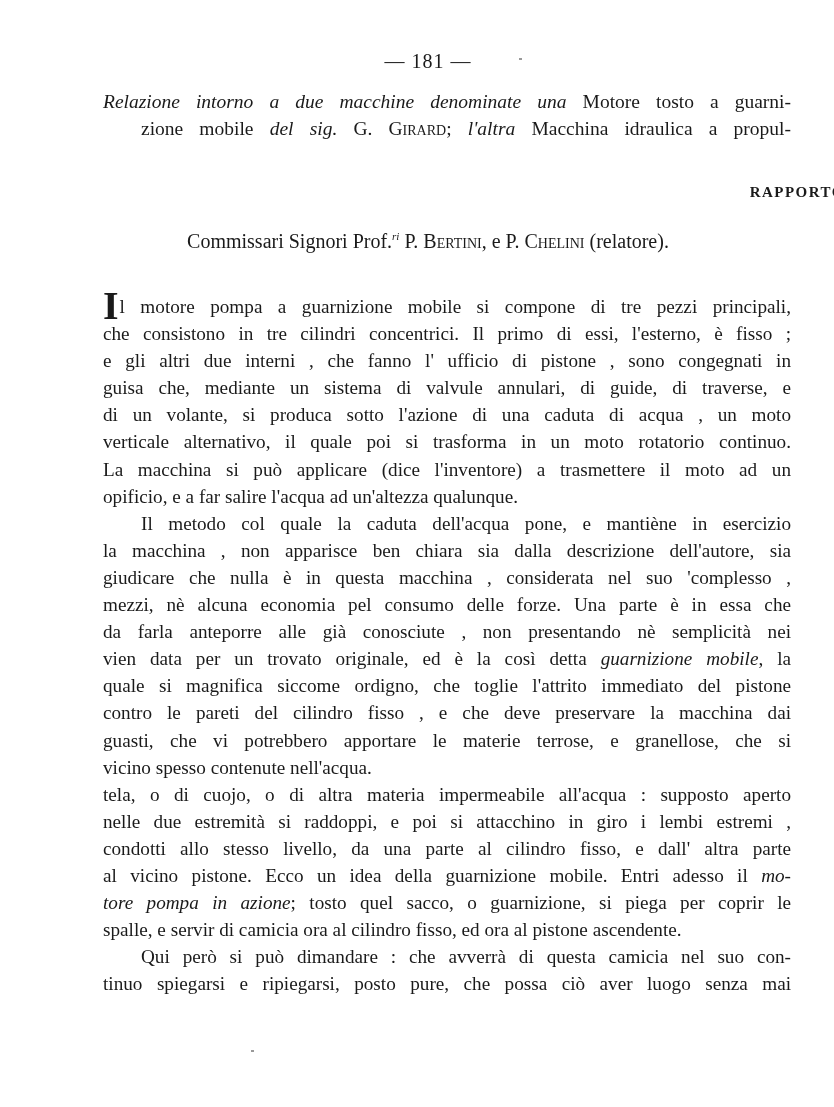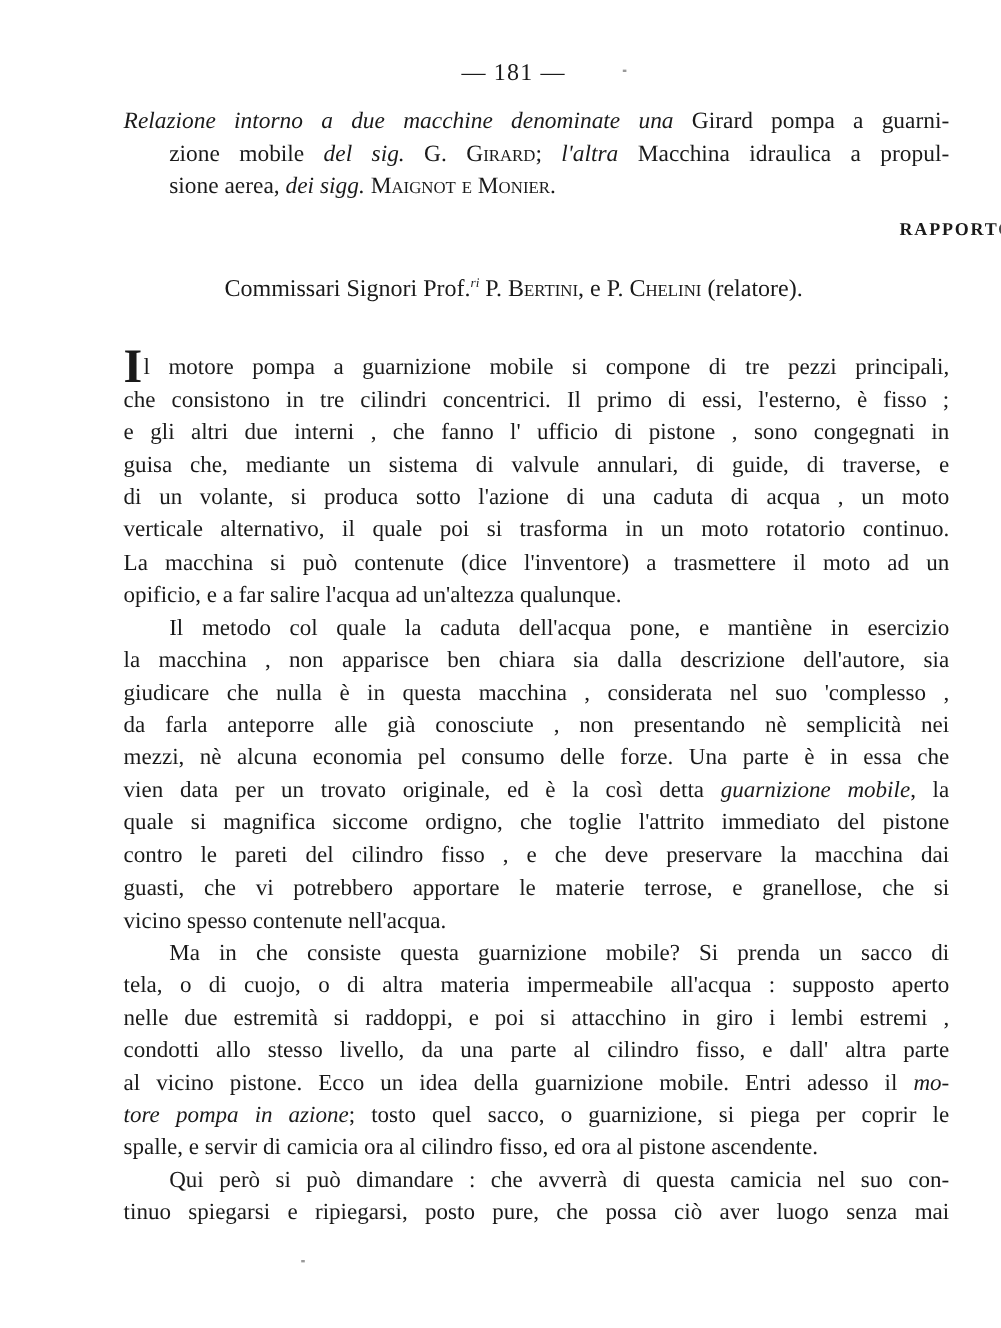--- a/index.html
+++ b/index.html
@@ -24,51 +24,49 @@
   .drop { font-size:40px; font-weight:bold; line-height:20px; vertical-align:-6px; margin-right:1px; }
   .mark { position:absolute; width:3px; height:2px; background:#999; }
 </style>
 </head>
 <body>
 
 <div class="page">
   <div class="pnum">— 181 —</div>
 
   <div class="title" id="title">
-      <span class="l"><i>Relazione intorno a  due macchine denominate una</i><span> Girard pompa a guarni-</span></span>
+      <span class="l"><i>Relazione intorno a  due macchine denominate una</i><span> Motore tosto a guarni-</span></span>
       <span class="l ind"><span>zione mobile </span><i>del sig.</i><span> G. </span><span class="sc">Girard</span><span>; </span><i>l'altra</i><span> Macchina  idraulica a propul-</span></span>
-      <span class="l ind last"><span>sione aerea, </span><i>dei sigg.</i><span> </span><span class="sc">Maignot e Monier</span><span>.</span></span>
     </div>
 
   <div class="rapporto">RAPPORTO</div>
 
   <div class="comm">
     <div><span>Commissari Signori Prof.</span><sup style="font-size:11px;font-style:italic">ri</sup><span> P. </span><span class="sc">Bertini</span><span>, e P. </span><span class="sc">Chelini</span><span> (relatore).</span></div>
   </div>
 
   <div class="body" id="body">
       <span class="line"><span class="drop">I</span><span>l motore pompa a guarnizione mobile si compone di tre pezzi principali,</span></span>
       <span class="line"><span>che consistono in tre cilindri concentrici. Il primo di essi, l'esterno, è fisso ;</span></span>
       <span class="line"><span>e gli altri due interni , che fanno l' ufficio di pistone , sono congegnati in</span></span>
       <span class="line"><span>guisa che, mediante un sistema di valvule annulari, di guide, di traverse, e</span></span>
       <span class="line"><span>di un volante, si produca sotto l'azione di una caduta di acqua , un moto</span></span>
       <span class="line"><span>verticale alternativo, il quale poi si trasforma in un moto rotatorio continuo.</span></span>
-      <span class="line"><span>La macchina si può contenute (dice l'inventore) a trasmettere il moto ad un</span></span>
+      <span class="line"><span>La macchina si può applicare (dice l'inventore) a trasmettere il moto ad un</span></span>
       <span class="line last"><span>opificio, e a far salire l'acqua ad un'altezza qualunque.</span></span>
       <span class="line ind"><span>Il metodo col quale la caduta dell'acqua pone, e mantiène in esercizio</span></span>
       <span class="line"><span>la macchina , non apparisce ben chiara sia dalla descrizione dell'autore, sia</span></span>
       <span class="line"><span>giudicare che nulla è in questa macchina , considerata nel suo 'complesso ,</span></span>
+      <span class="line"><span>mezzi, nè alcuna economia pel consumo delle forze. Una parte è in essa che</span></span>
       <span class="line"><span>da farla anteporre alle già conosciute , non presentando nè semplicità nei</span></span>
-      <span class="line"><span>mezzi, nè alcuna economia pel consumo delle forze. Una parte è in essa che</span></span>
       <span class="line"><span>vien data per un trovato originale, ed è la così detta </span><i>guarnizione mobile</i><span>, la</span></span>
       <span class="line"><span>quale si magnifica siccome ordigno, che toglie l'attrito immediato del pistone</span></span>
       <span class="line"><span>contro le pareti del cilindro fisso , e che deve preservare la macchina dai</span></span>
       <span class="line"><span>guasti, che vi potrebbero apportare le materie terrose, e granellose, che si</span></span>
       <span class="line last"><span>vicino spesso contenute nell'acqua.</span></span>
-      <span class="line ind"><span>Ma in che consiste questa guarnizione mobile? Si prenda un sacco di</span></span>
       <span class="line"><span>tela, o di cuojo, o di altra materia impermeabile all'acqua : supposto aperto</span></span>
       <span class="line"><span>nelle due estremità si raddoppi, e poi si attacchino in giro i lembi estremi ,</span></span>
       <span class="line"><span>condotti allo stesso livello, da una parte al cilindro fisso, e dall' altra parte</span></span>
       <span class="line"><span>al vicino pistone. Ecco un idea della guarnizione mobile. Entri adesso il </span><i>mo-</i></span>
       <span class="line"><i>tore pompa in azione</i><span>; tosto quel sacco, o guarnizione, si piega per coprir le</span></span>
       <span class="line last"><span>spalle, e servir di camicia ora al cilindro fisso, ed ora al pistone ascendente.</span></span>
       <span class="line ind"><span>Qui però si può dimandare : che avverrà di questa camicia nel suo con-</span></span>
       <span class="line"><span>tinuo spiegarsi e ripiegarsi, posto pure, che possa ciò aver luogo senza mai</span></span>
     </div>
 

